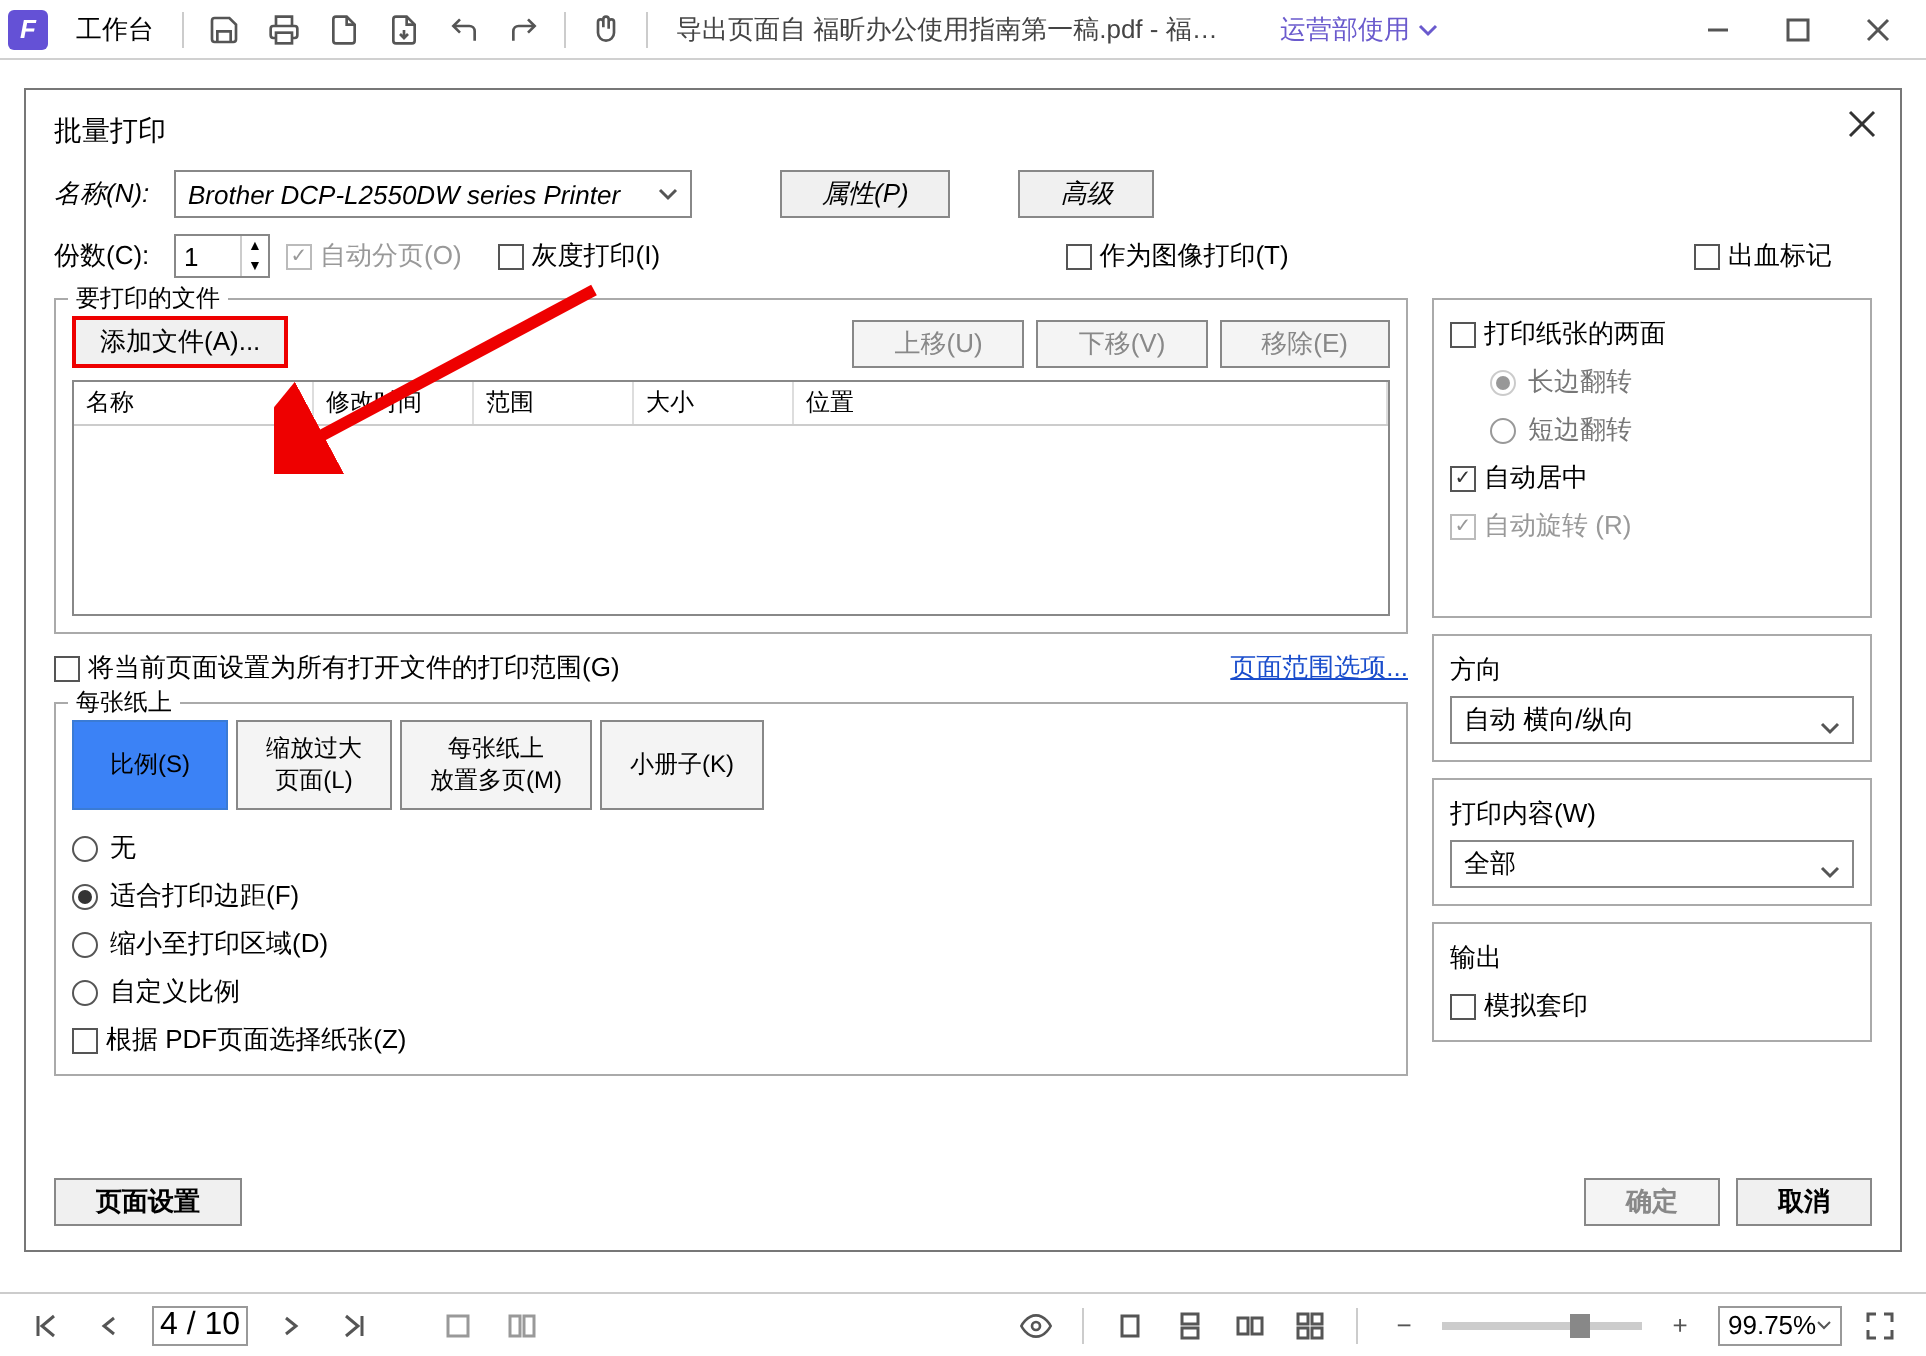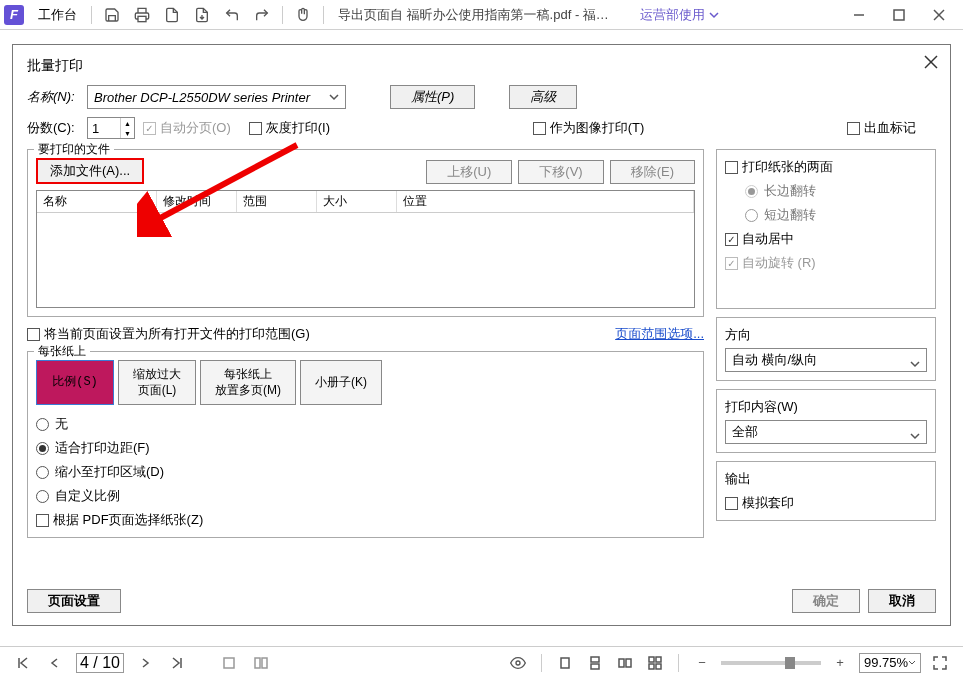--- a/index.html
+++ b/index.html
@@ -56,21 +56,21 @@
 .table { border: 1px solid #888; height: 118px; margin-top: 4px; background: #fff; }
 .thead { display: flex; height: 22px; border-bottom: 1px solid #ccc; }
 .th { border-right: 1px solid #ddd; padding: 2px 6px; font-size: 12px; }
 
 .range-row { display: flex; align-items: flex-end; margin-top: 6px; justify-content: space-between; }
 .link { color: #1a4dcc; text-decoration: underline; }
 
 .handle-group { border: 1px solid #aaa; padding: 8px; margin-top: 8px; position: relative; }
 .tabs { display: flex; gap: 4px; margin-bottom: 10px; }
 .tab { border: 1px solid #888; padding: 6px 14px; text-align: center; font-size: 12px; background: #f4f4f4; line-height: 1.3; min-width: 78px; display: flex; align-items: center; justify-content: center; }
-.tab.active { background: #be185d; border-color: #3a7bd5; font-family: Liberation Mono, monospace; }
+.tab.active { background: #3b82f6; border-color: #3a7bd5; }
 
 .radio-row { display: flex; align-items: center; gap: 6px; margin: 6px 0; }
 .radio { width: 13px; height: 13px; border: 1px solid #555; border-radius: 50%; display: flex; align-items: center; justify-content: center; }
 .radio.sel::after { content: ""; width: 7px; height: 7px; background: #333; border-radius: 50%; }
 
 .paper-opts { display: flex; flex-direction: column; gap: 6px; }
 .sub-radio { margin-left: 20px; display: flex; align-items: center; gap: 6px; }
 .sub-radio .radio { border-color: #999; }
 .sub-radio.grey { color: #777; }
 

